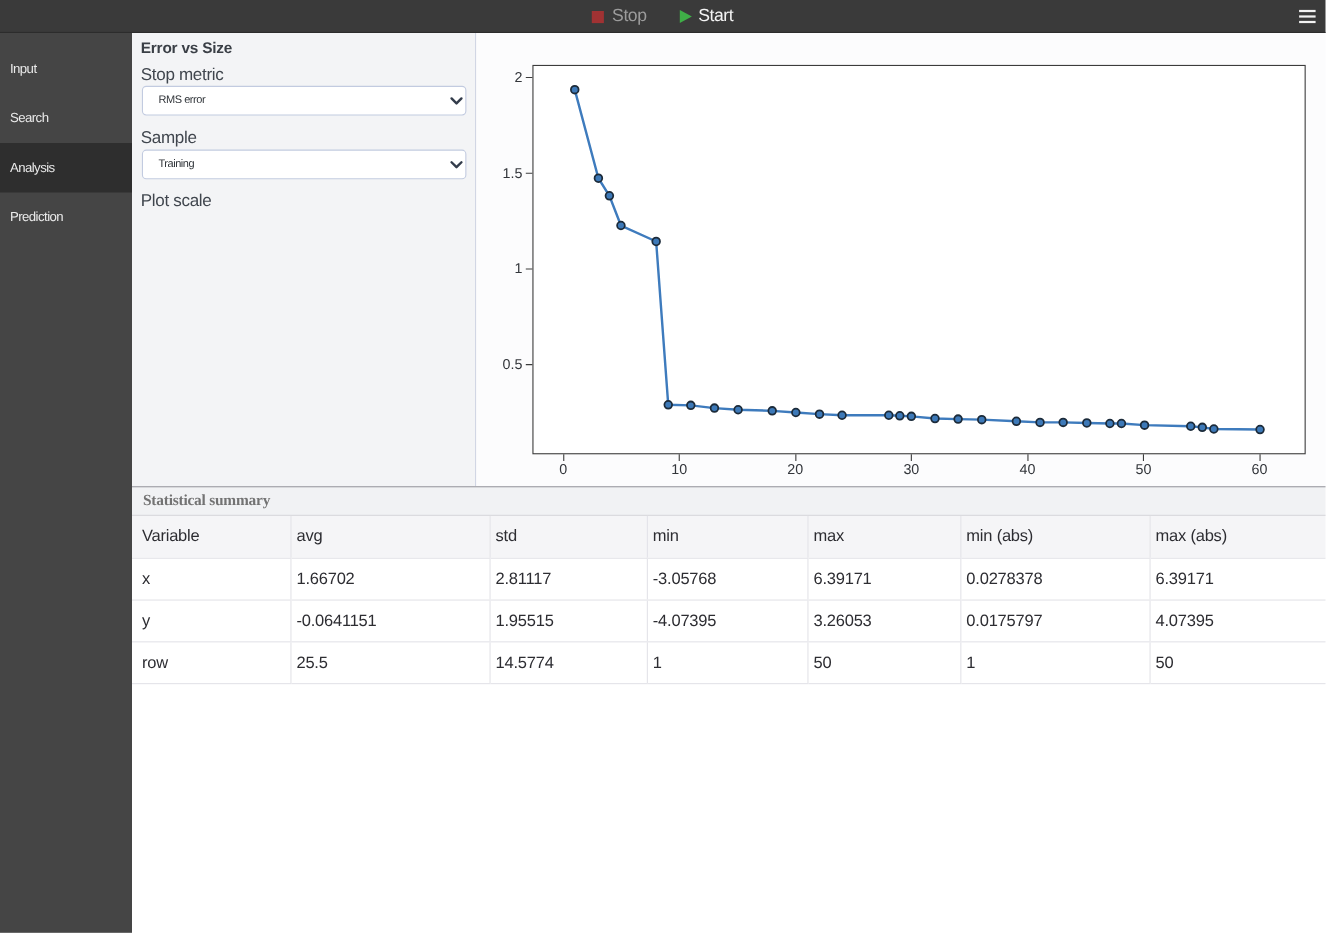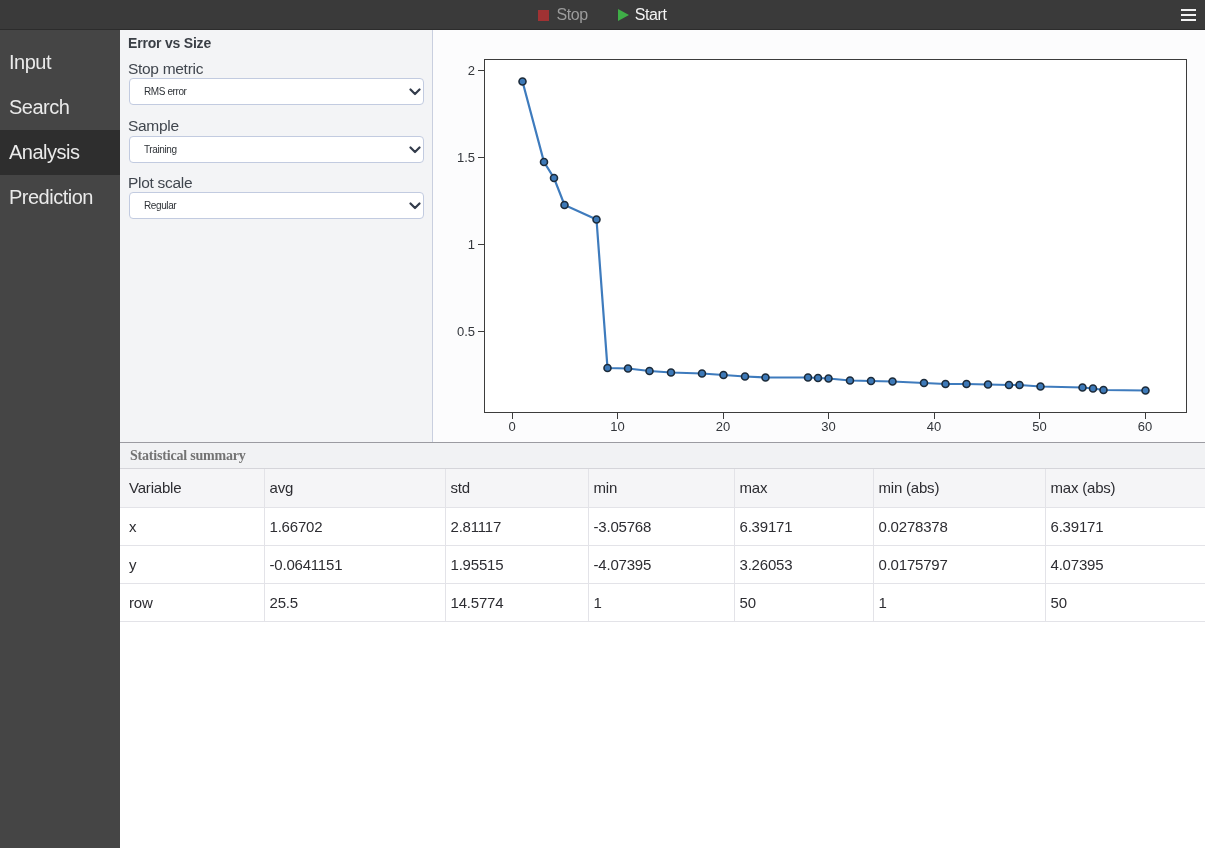--- a/index.html
+++ b/index.html
@@ -11,21 +11,21 @@
 .tb-btn { display:flex; align-items:center; height:30px;justify-content:center; }
 .stop-sq { width:11px; height:11px; background:#a03233; margin-right:7px; }
 .start-tri { width:0; height:0; border-left:11px solid #3fae47; border-top:6px solid transparent; border-bottom:6px solid transparent; margin-right:6px; }
 .tb-stop-txt { color:#9c9c9c; font-size:16px; letter-spacing:-0.4px; }
 .tb-start-txt { color:#f4f4f4; font-size:16px; letter-spacing:-0.4px; }
 .tb-gap { width:30px; }
 .hamburger { position:absolute; right:8px; top:9px; width:16px; height:14px; }
 .hamburger div { width:15px; height:2px; background:#f2f2f2; margin-bottom:3px; }
 
 .sidebar { position:absolute; left:0; top:30px; width:120px; height:818px; background:#454545; }
-.side-item { height:45px; line-height:45px; padding-left:9px; color:#eaeaea; font-size:20px; letter-spacing:-0.5px; }
+.side-item { height:45px; line-height:45px; padding-left:9px; color:#eaeaea; font-size:12px; letter-spacing:-0.5px; }
 .side-item.active { background:#2e2e2e; }
 .side-spacer { height:10px; }
 
 .leftpanel { position:absolute; left:120px; top:30px; width:313px; height:412px; background:#f3f4f6; border-right:1px solid #c9cfdf; }
 .lp-title { position:absolute; left:8px; font-weight:bold; font-size:14px; line-height:15px; color:#3a3f46; letter-spacing:-0.2px; }
 .lp-label { position:absolute; left:8px; font-size:15.5px; line-height:17px; color:#40464e; letter-spacing:-0.3px; }
 .dropdown { position:absolute; left:9px; width:295px; height:27px; background:#ffffff; border:1px solid #c2cbe0; border-radius:4px; font-size:10px; color:#2f3338; line-height:25px; padding-left:14px; letter-spacing:-0.4px; }
 .dd-chev { position:absolute; right:2px; top:9px; }
 
 .plotarea { position:absolute; left:433px; top:30px; width:772px; height:412px; background:#fcfcfd; }
@@ -77,25 +77,20 @@
         <path d="M1.5 1.5 L6 6 L10.5 1.5" fill="none" stroke="#333c4b" stroke-width="2.2" stroke-linecap="round" stroke-linejoin="round"></path>
       </svg>
   </div>
   <div class="lp-label" style="top:87px;">Sample</div>
   <div class="dropdown" style="top:106px;">Training
     <svg class="dd-chev" width="12" height="8" viewBox="0 0 12 8">
         <path d="M1.5 1.5 L6 6 L10.5 1.5" fill="none" stroke="#333c4b" stroke-width="2.2" stroke-linecap="round" stroke-linejoin="round"></path>
       </svg>
   </div>
   <div class="lp-label" style="top:144px;">Plot scale</div>
-  <div class="dropdown" style="top:162px;">Regular
-    <svg class="dd-chev" width="12" height="8" viewBox="0 0 12 8">
-        <path d="M1.5 1.5 L6 6 L10.5 1.5" fill="none" stroke="#333c4b" stroke-width="2.2" stroke-linecap="round" stroke-linejoin="round"></path>
-      </svg>
-  </div>
 </div>
 
 <div class="plotarea">
 <svg width="772" height="412" viewBox="0 0 772 412">
   <rect x="51.5" y="29.5" width="702" height="353" fill="#ffffff" stroke="#3c3c3c" stroke-width="1"></rect>
 
   <g stroke="#3c3c3c" stroke-width="1">
     <line x1="45" y1="40.5" x2="51" y2="40.5"></line>
     <line x1="45" y1="127.5" x2="51" y2="127.5"></line>
     <line x1="45" y1="214.5" x2="51" y2="214.5"></line>

